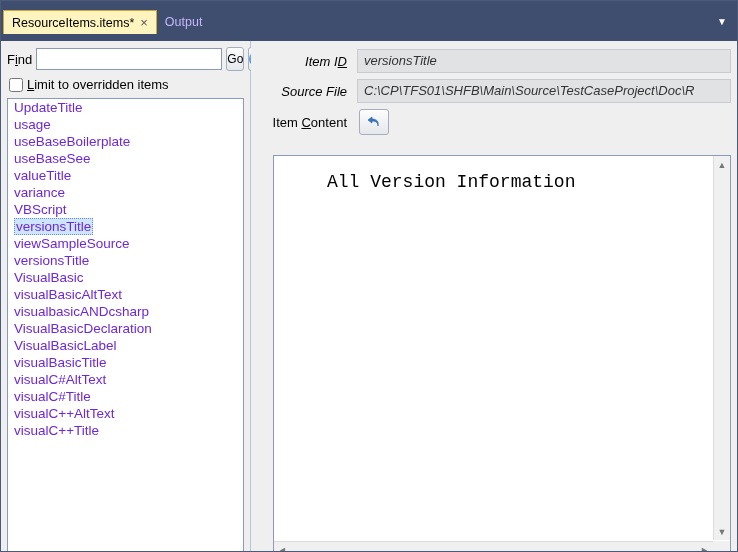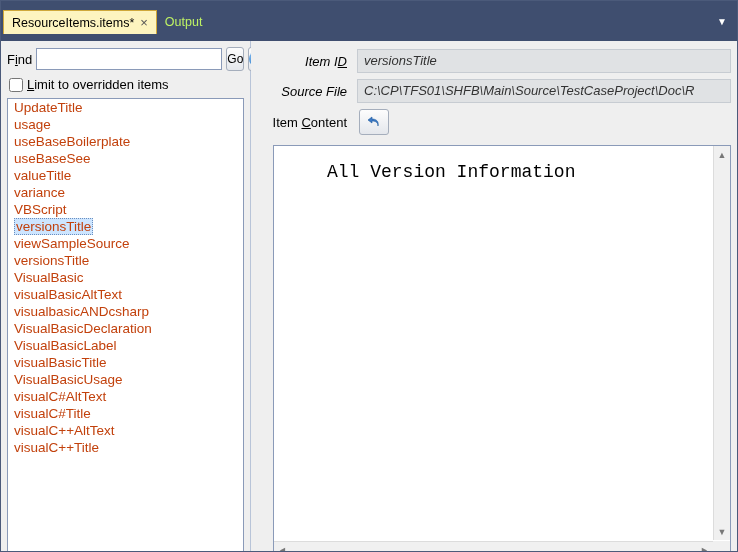--- a/index.html
+++ b/index.html
@@ -18,21 +18,21 @@
     background: #3f4e6f;
     height: 40px;
     padding-left: 2px;
   }
   .tab {
     display: flex;
     align-items: center;
     height: 24px;
     padding: 0 8px;
     margin-top: 2px;
-    color: #bef264;
+    color: #c4b5fd;
     cursor: pointer;
     font-size: 12.5px;
   }
   .tab.active {
     background: #fdf4bf;
     color: #000;
     border-top: 1px solid #cfa83a;
     border-left: 1px solid #cfa83a;
     border-right: 1px solid #cfa83a;
   }
@@ -127,21 +127,21 @@
     position: relative;
   }
   .list {
     position: absolute;
     inset: 0;
     overflow-y: auto;
   }
   .list-item {
     padding: 1px 6px;
     font-size: 13.5px;
-    color: #c2410c;
+    color: #6d28d9;
     cursor: pointer;
     white-space: nowrap;
   }
   .list-item.selected .sel-text {
     background: #cde5ff;
     border: 1px dotted #6a8fbf;
     padding: 0 1px;
   }
   .right-pane {
     flex: 1;
@@ -170,21 +170,21 @@
     border: 1px solid #c7ccd2;
     padding: 3px 6px;
     font-size: 13px;
     color: #333;
     overflow: hidden;
     white-space: nowrap;
   }
   .content-header {
     display: flex;
     align-items: center;
-    margin-bottom: 10px;
+    margin-bottom: 20px;
   }
   .undo-btn {
     height: 26px;
     width: 30px;
     border: 1px solid #a5aebc;
     background: linear-gradient(#fdfdfd,#e4e7ec);
     border-radius: 3px;
     cursor: pointer;
     display: flex;
     align-items: center;
@@ -286,21 +286,20 @@
           <div class="list-item">VBScript</div>
           <div class="list-item selected"><span class="sel-text">versionsTitle</span></div>
           <div class="list-item">viewSampleSource</div>
           <div class="list-item">versionsTitle</div>
           <div class="list-item">VisualBasic</div>
           <div class="list-item">visualBasicAltText</div>
           <div class="list-item">visualbasicANDcsharp</div>
           <div class="list-item">VisualBasicDeclaration</div>
           <div class="list-item">VisualBasicLabel</div>
           <div class="list-item">visualBasicTitle</div>
-          <div class="list-item">VisualBasicUsage</div>
           <div class="list-item">visualC#AltText</div>
           <div class="list-item">visualC#Title</div>
           <div class="list-item">visualC++AltText</div>
           <div class="list-item">visualC++Title</div>
         </div>
     </div>
   </div>
 
   <div class="right-pane">
     <div class="field-row">

